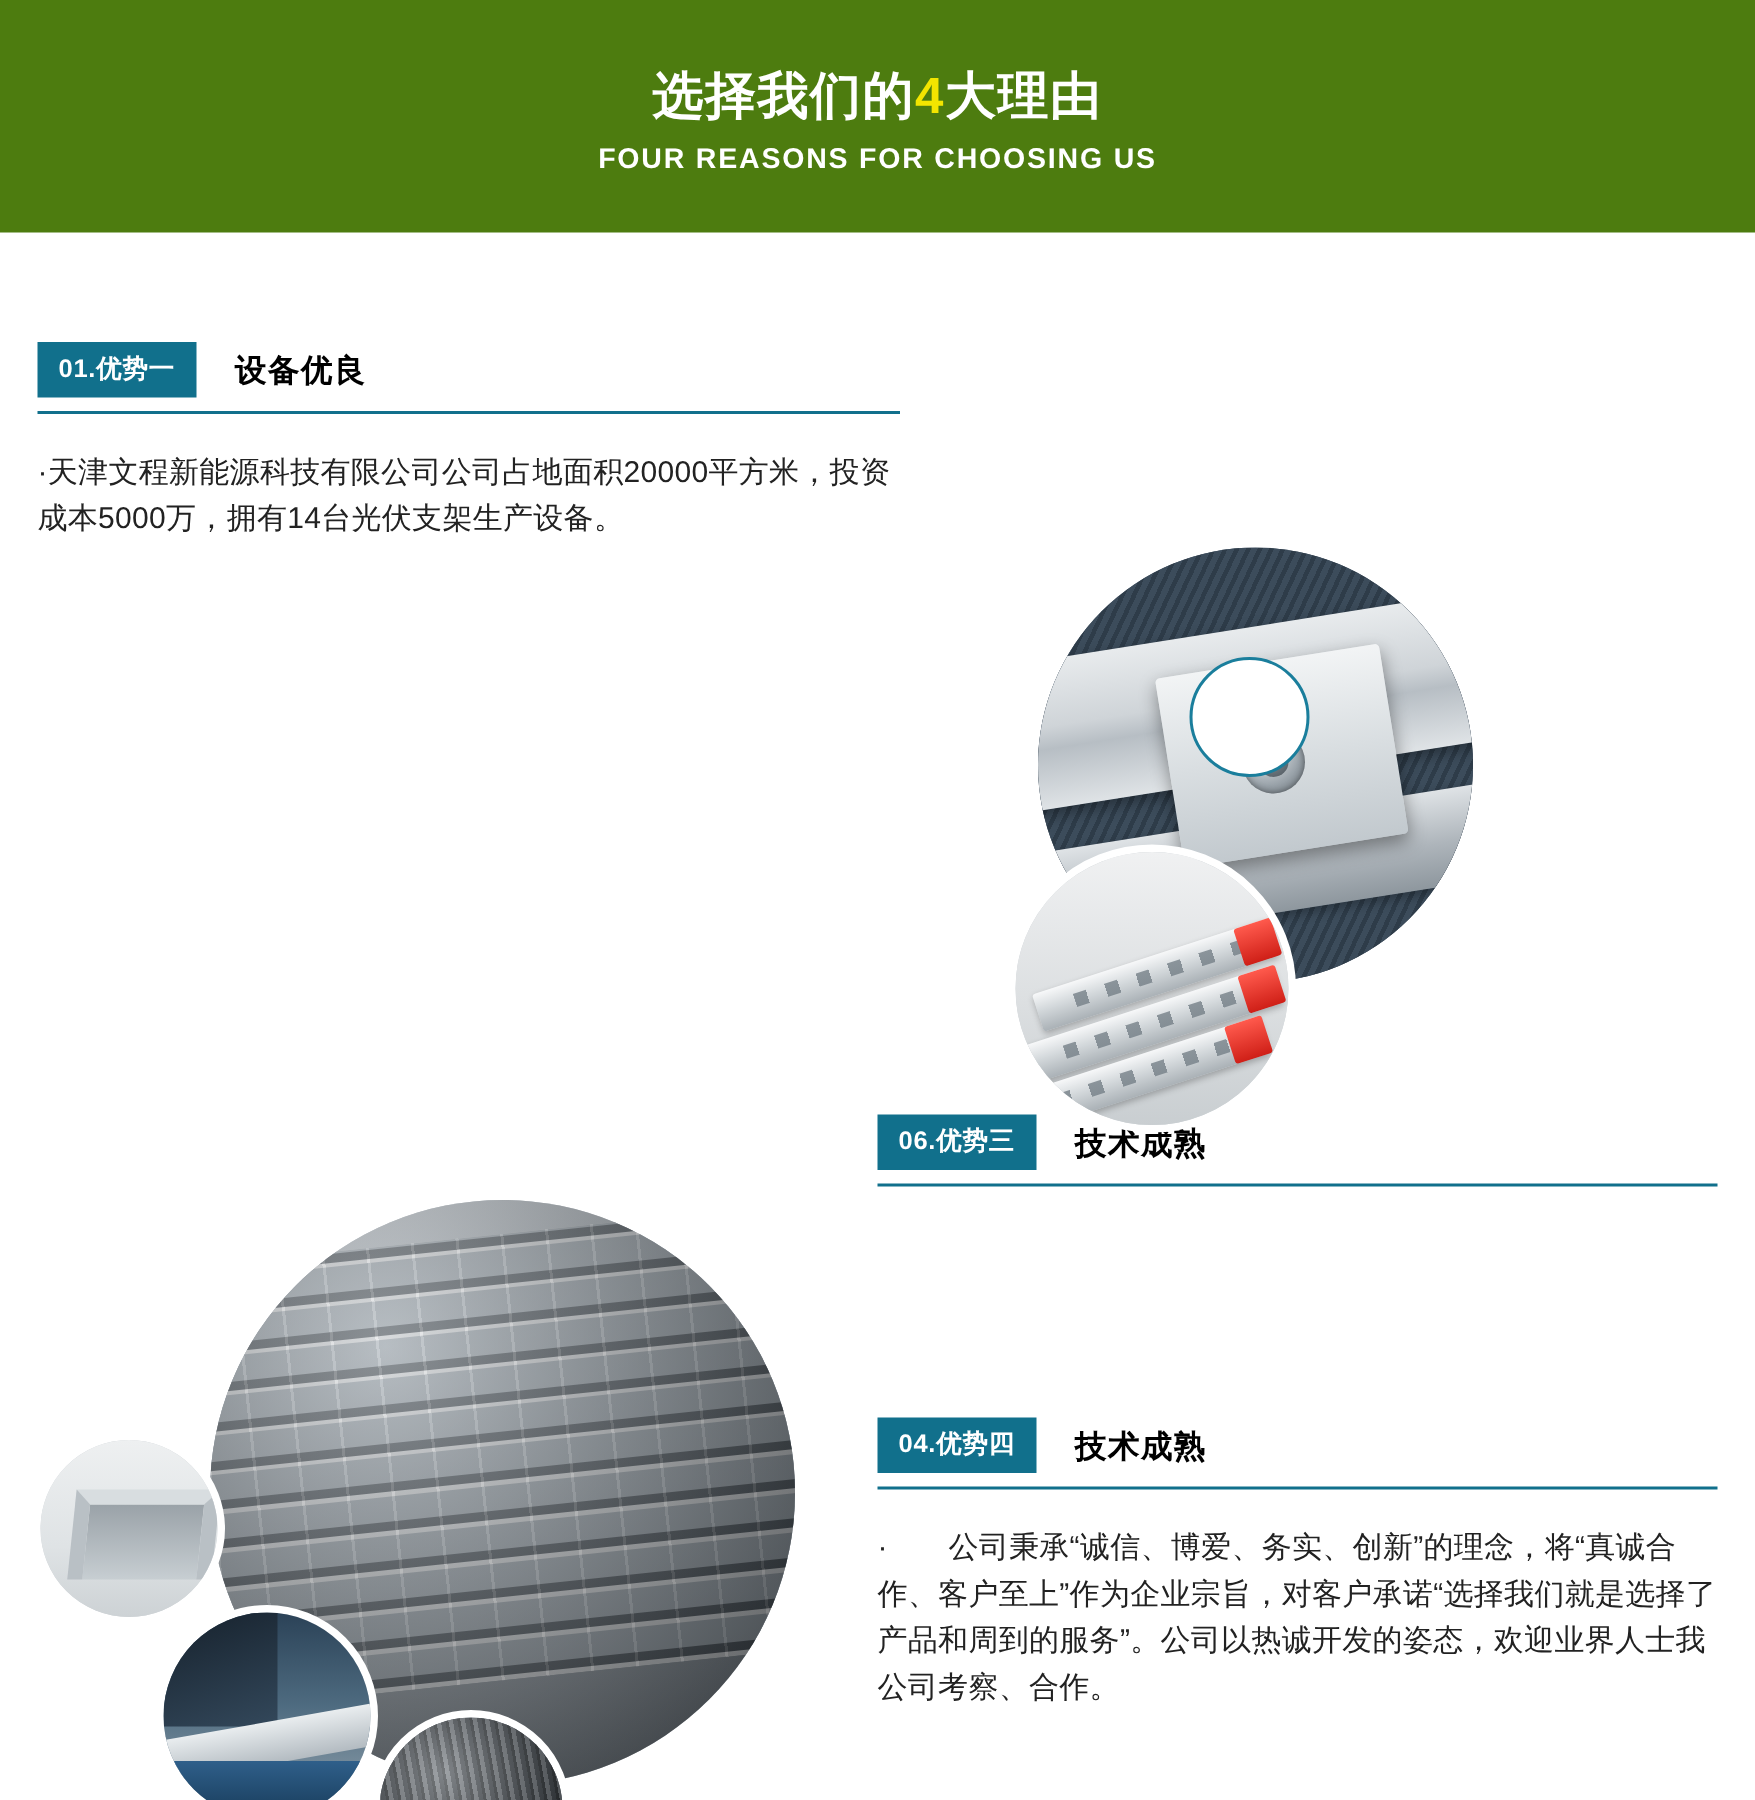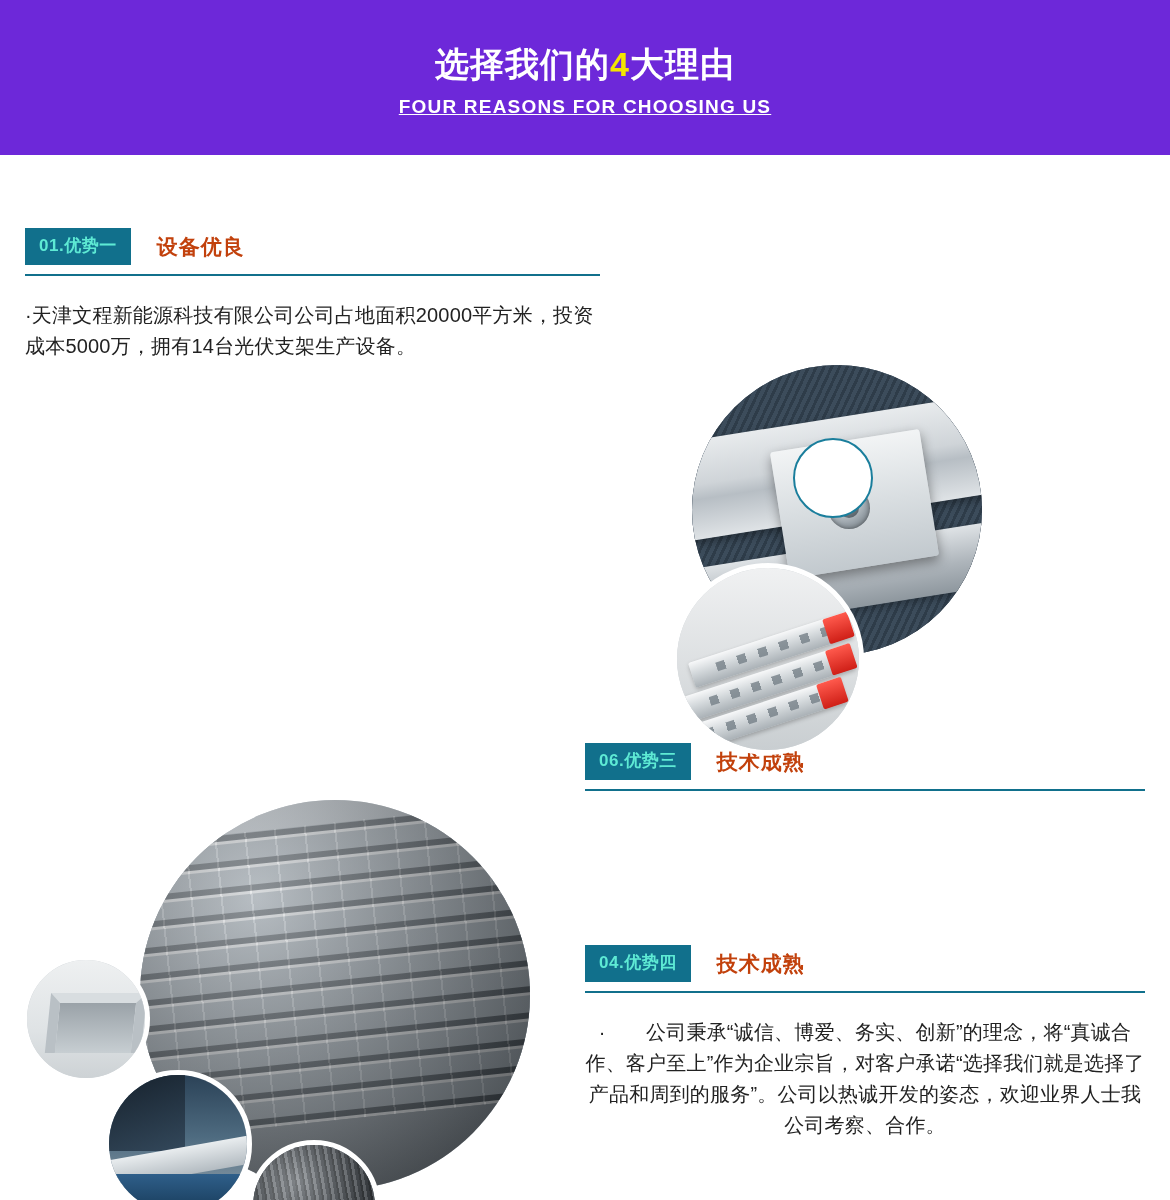--- a/index.html
+++ b/index.html
@@ -12,21 +12,21 @@
     background: #ffffff;
     font-family: "Liberation Sans", sans-serif;
     overflow: hidden;
     position: relative;
   }
 
   
   .banner {
     width: 1170px;
     height: 155px;
-    background: #6d28d9;
+    background: #4d7c0f;
     position: relative;
     box-sizing: border-box;
     text-align: center;
   }
   .banner-title {
     padding-top: 44px;
     font-size: 34px;
     font-weight: bold;
     color: #ffffff;
     letter-spacing: 1px;
@@ -34,53 +34,52 @@
   }
   .banner-title .hl {
     color: #f3e500;
   }
   .banner-sub {
     margin-top: 12px;
     font-size: 19px;
     font-weight: bold;
     color: #ffffff;
     letter-spacing: 1.2px;
-    text-decoration: underline;
   }
 
   
   .content {
     position: relative;
     width: 1170px;
     height: 1045px;
   }
 
   
   .block {
     position: absolute;
   }
   .block-head {
     display: flex;
     align-items: center;
     position: relative;
   }
   .badge {
     background: #11708c;
-    color: #5eead4;
+    color: #ffffff;
     font-size: 17px;
     font-weight: bold;
     letter-spacing: 0.5px;
     padding: 8px 14px 9px 14px;
     white-space: nowrap;
     line-height: 20px;
   }
   .head-title {
     font-size: 21px;
     font-weight: bold;
-    color: #c2410c;
+    color: #000000;
     margin-left: 26px;
     white-space: nowrap;
     letter-spacing: 1px;
   }
   .head-rule {
     position: absolute;
     left: 0;
     bottom: -11px;
     height: 2px;
     background: #11708c;
@@ -93,21 +92,21 @@
     letter-spacing: 0.2px;
   }
 
   
   #block-1 { left: 25px; top: 73px; width: 575px; }
   #block-1 .head-rule { width: 575px; }
   #block-2 { left: 25px; top: 290px; width: 575px; }
   #block-2 .head-rule { width: 575px; }
   #block-3 { left: 585px; top: 588px; width: 560px; }
   #block-3 .head-rule { width: 560px; }
-  #block-4 { left: 585px; top: 790px; width: 560px; text-align: center; }
+  #block-4 { left: 585px; top: 790px; width: 560px; }
   #block-4 .head-rule { width: 560px; }
 
   
   .circle {
     position: absolute;
     border-radius: 50%;
     overflow: hidden;
     background: #cfd4d8;
   }
   .circle.ring {

